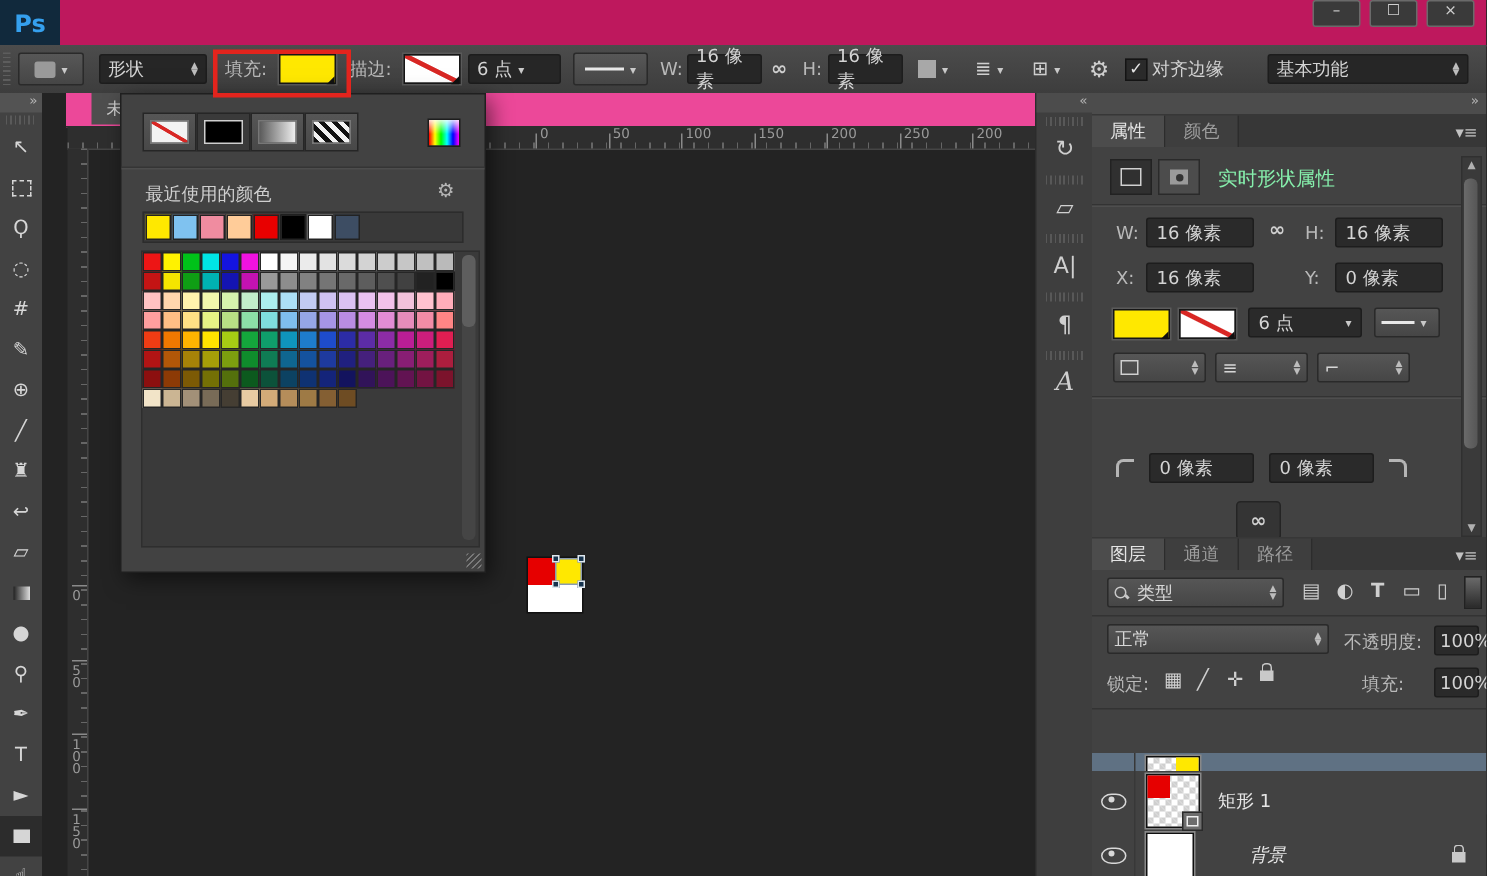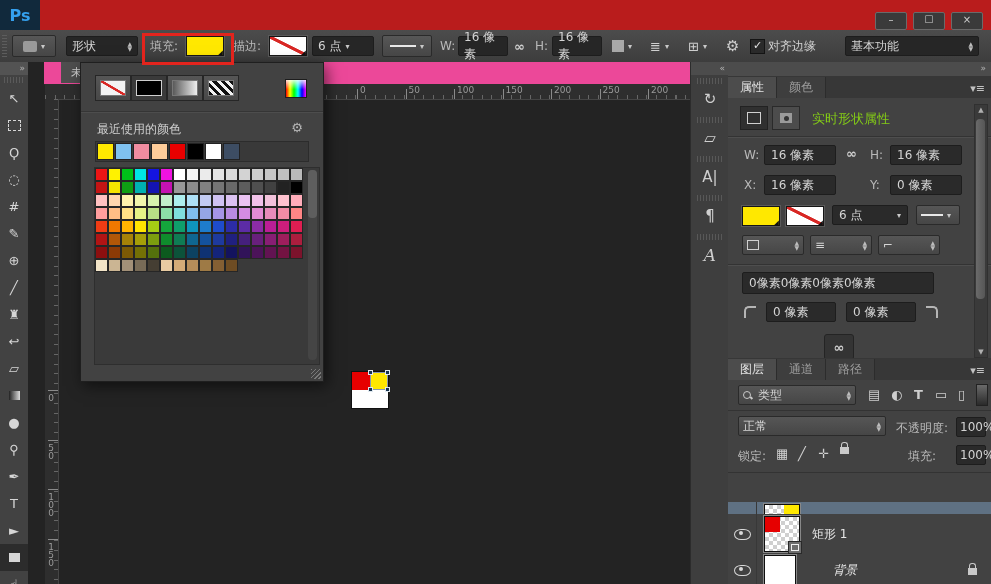--- a/index.html
+++ b/index.html
@@ -1,21 +1,21 @@
 <!DOCTYPE html>
 <html><head>
 <meta charset="utf-8">
 <style>
   html,body{margin:0;padding:0;background:#1b1b1b;}
   #app{position:relative;width:991px;height:584px;background:#424242;overflow:hidden;
        font-family:"DejaVu Sans","Liberation Sans",sans-serif;font-size:12px;color:#c9c9c9;
        -webkit-user-select:none;user-select:none;}
   .abs{position:absolute;}
   
-  #menubar{left:0;top:0;width:991px;height:30px;background:#b91c1c;border-bottom:1px solid #c4b5fd;display:flex;align-items:flex-end;}
+  #menubar{left:0;top:0;width:991px;height:30px;background:#be185d;border-bottom:1px solid #c4b5fd;display:flex;align-items:flex-start;}
   #pslogo{width:40px;height:30px;background:#11293c;color:#35a0ee;font-weight:bold;font-size:16px;
           display:flex;align-items:center;justify-content:center;}
   .menu-item{padding:0 13px;line-height:30px;color:#cfcfcf;cursor:default;}
   #winctrls{margin-left:auto;display:flex;gap:6px;padding-right:8px;}
   .winbtn{width:30px;height:16px;border:1px solid #6a6a6a;border-radius:2px;background:#3a3a3a;
           color:#cfcfcf;font-size:10px;line-height:14px;text-align:center;}
   
   #optionsbar{left:0;top:30px;width:991px;height:32px;background:linear-gradient(#4c4c4c,#3d3d3d);
               border-bottom:1px solid #282828;}
   .ob{position:absolute;top:0;height:32px;display:flex;align-items:center;}
@@ -510,21 +510,21 @@
 
     <div class="abs" style="left:0;top:36px;width:263px;height:260px;">
       <div class="abs" style="left:12px;top:8px;width:26px;height:22px;background:#303030;border:1px solid #222;display:flex;align-items:center;justify-content:center;">
         <span style="width:12px;height:10px;border:1.5px solid #d0d0d0;display:inline-block;"></span>
         </div>
       <div class="abs" style="left:44px;top:8px;width:26px;height:22px;background:#4c4c4c;border:1px solid #2a2a2a;display:flex;align-items:center;justify-content:center;">
         <span style="width:12px;height:10px;background:#9a9a9a;display:inline-flex;align-items:center;justify-content:center;">
             <i style="width:5px;height:5px;border-radius:50%;background:#333;"></i>
           </span>
         </div>
-      <span class="abs" style="left:84px;top:12px;color:#84cc16;font-size:13px;">实时形状属性</span>
+      <span class="abs" style="left:84px;top:12px;color:#86efac;font-size:13px;">实时形状属性</span>
       <div class="abs" style="left:0;top:38px;width:263px;border-top:1px solid #333;border-bottom:1px solid #4e4e4e;"></div>
 
       <span class="abs plabel" style="left:16px;top:50px;">W:</span>
       <div class="abs pfield" style="left:36px;top:47px;width:72px;">
           <span>16 像素</span>
         </div>
       <span class="abs chainlink" style="left:118px;top:48px;">∞</span>
       <span class="abs plabel" style="left:142px;top:50px;">H:</span>
       <div class="abs pfield" style="left:162px;top:47px;width:72px;">
           <span>16 像素</span>
@@ -574,23 +574,20 @@
         </div>
       <div class="abs combosm" style="left:150px;top:137px;width:62px;">
         <span>⌐</span>
         <span class="spin">
             <span>▲</span>
             <span>▼</span>
           </span>
         </div>
 
       <div class="abs" style="left:0;top:166px;width:263px;border-top:1px solid #333;border-bottom:1px solid #4e4e4e;"></div>
-      <div class="abs pfield" style="left:14px;top:174px;width:192px;height:22px;">
-        <span>0像素0像素0像素0像素</span>
-        </div>
 
       <div class="abs cornericon" style="left:16px;top:208px;border-right:none;border-bottom:none;border-top-left-radius:5px;"></div>
       <div class="abs pfield" style="left:38px;top:204px;width:70px;">
           <span>0 像素</span>
         </div>
       <div class="abs pfield" style="left:118px;top:204px;width:70px;">
           <span>0 像素</span>
         </div>
       <div class="abs cornericon" style="left:198px;top:208px;border-left:none;border-bottom:none;border-top-right-radius:5px;"></div>
 

